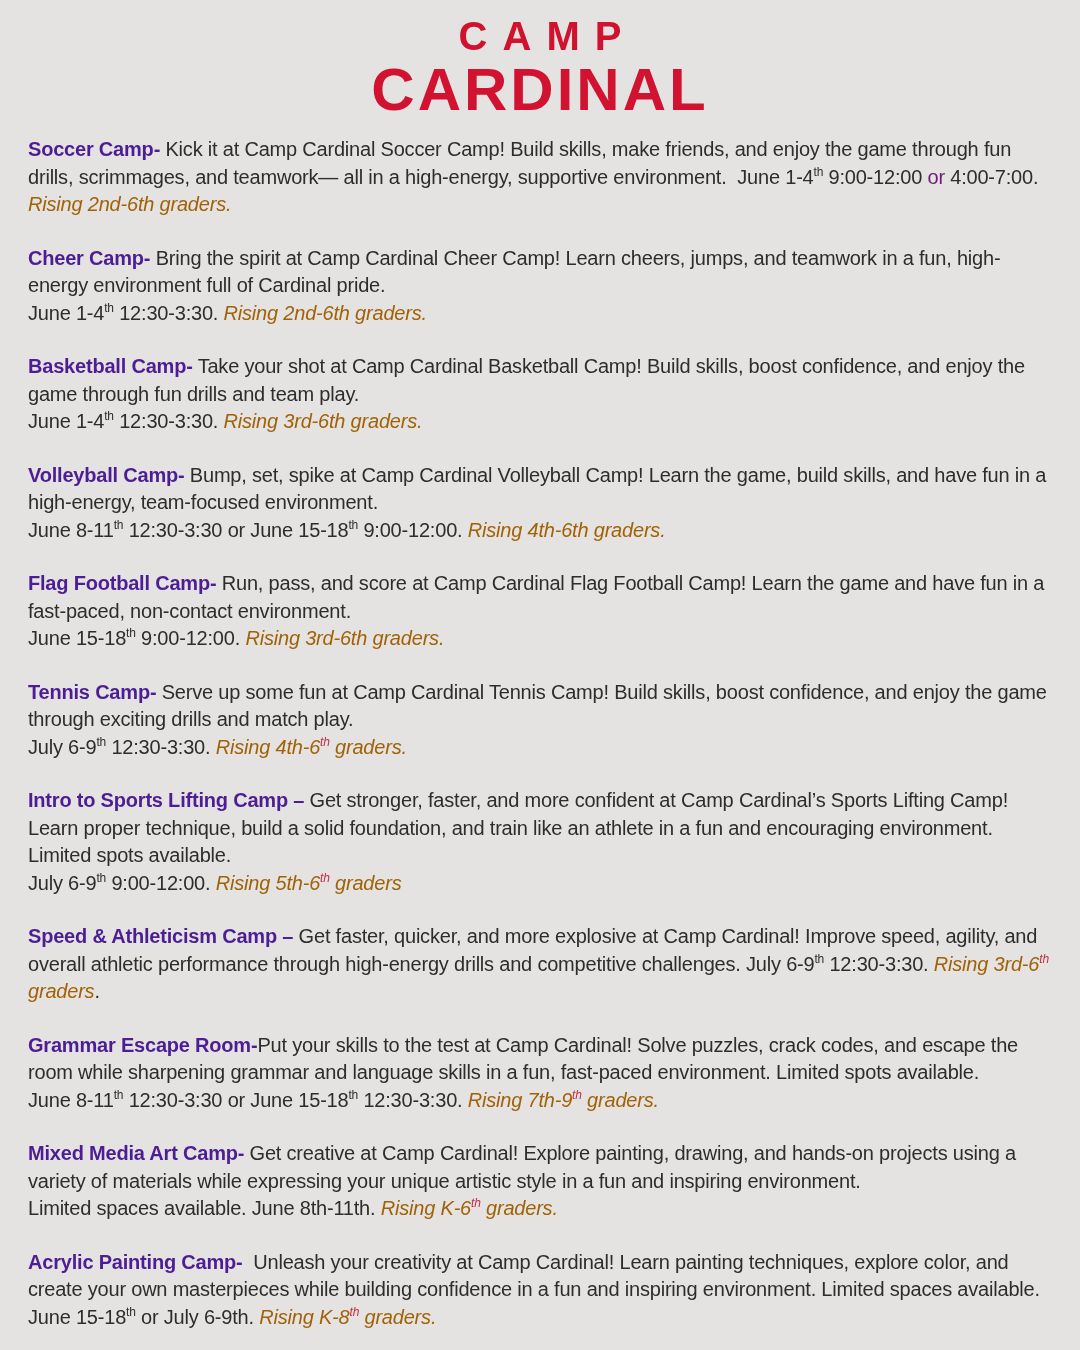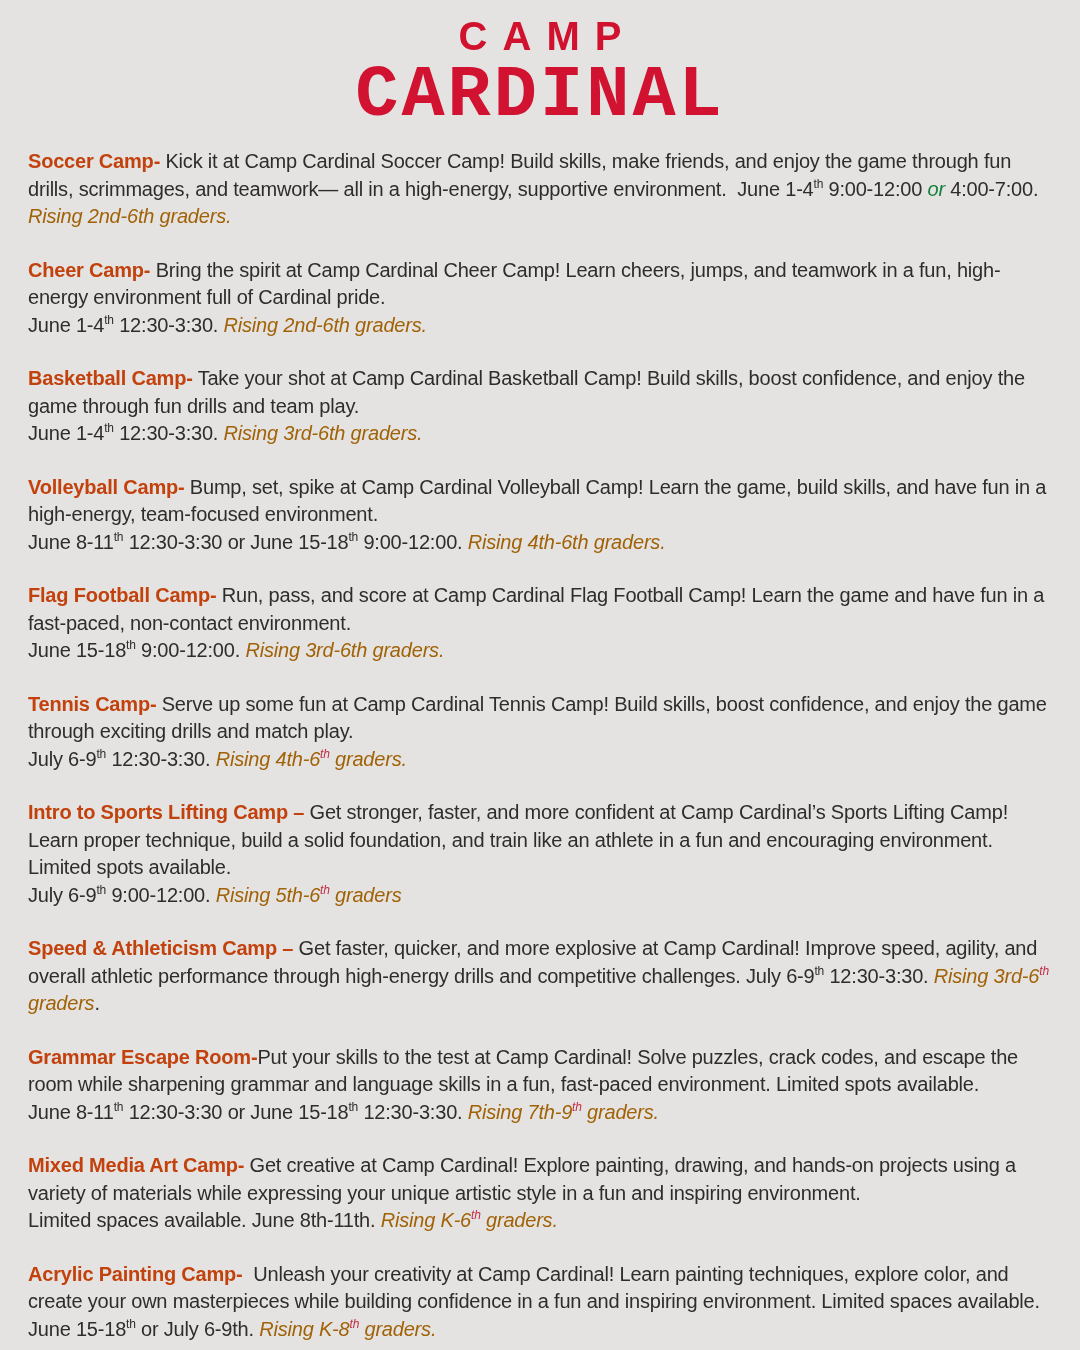--- a/index.html
+++ b/index.html
@@ -25,46 +25,45 @@
     color: #d0122f;
     font-weight: bold;
     font-size: 40px;
     letter-spacing: 15px;
     text-indent: 15px; 
     line-height: 1.1;
     margin-top: 2px;
     text-align: center;
   }
   .title-large {
-    font-family: Liberation Mono, monospace;
+    font-family: Liberation Sans, sans-serif;
     font-weight: bold;
     color: #d11331;
-    font-size: 72px;
+    font-size: 60px;
     letter-spacing: 3px;
     line-height: 1.0;
     margin-top: 2px;
   }
   main p.camp {
     margin: 0 0 26px 0;
     font-size: 20px;
     line-height: 27.5px;
     letter-spacing: -0.2px;
     white-space: pre-wrap;
   }
   .run-heading {
-    color: #c2410c;
+    color: #4c1d95;
     font-weight: bold;
   }
   .run-body {
     color: #2e2d2b;
     text-align: center;
   }
   .run-italic {
-    color: #15803d;
-    font-style: italic;
+    color: #701a75;
   }
   .run-rising {
     color: #a16207;
     font-style: italic;
   }
   .run-sup {
     color: #2e2d2b;
     font-size: 60%;
     vertical-align: super;
     line-height: 0;

